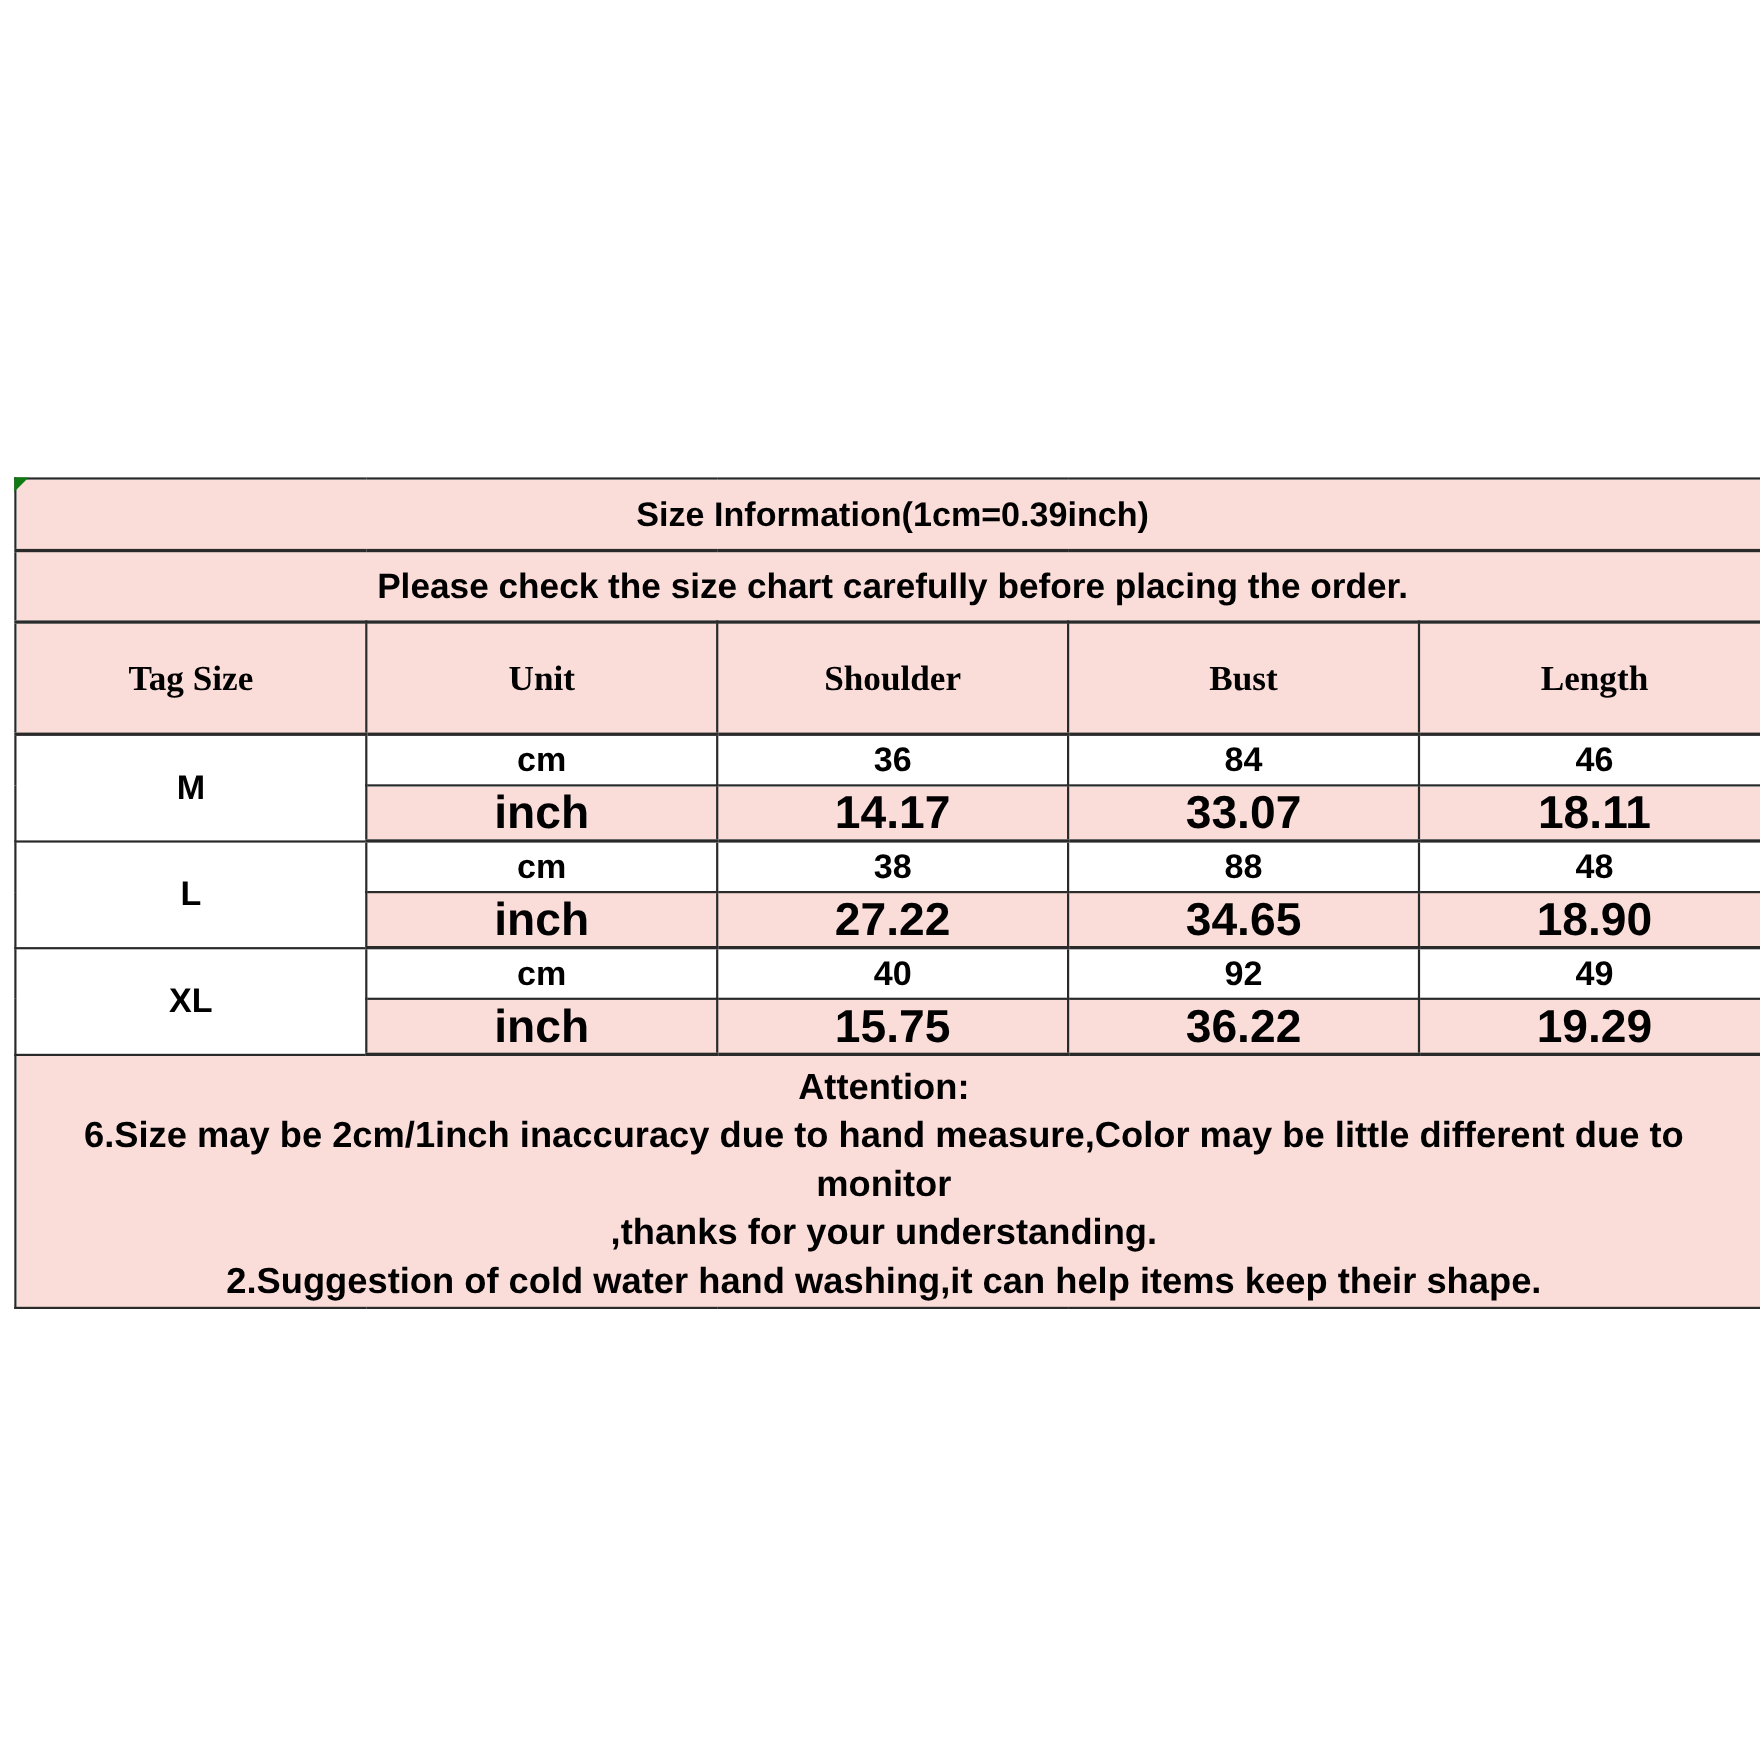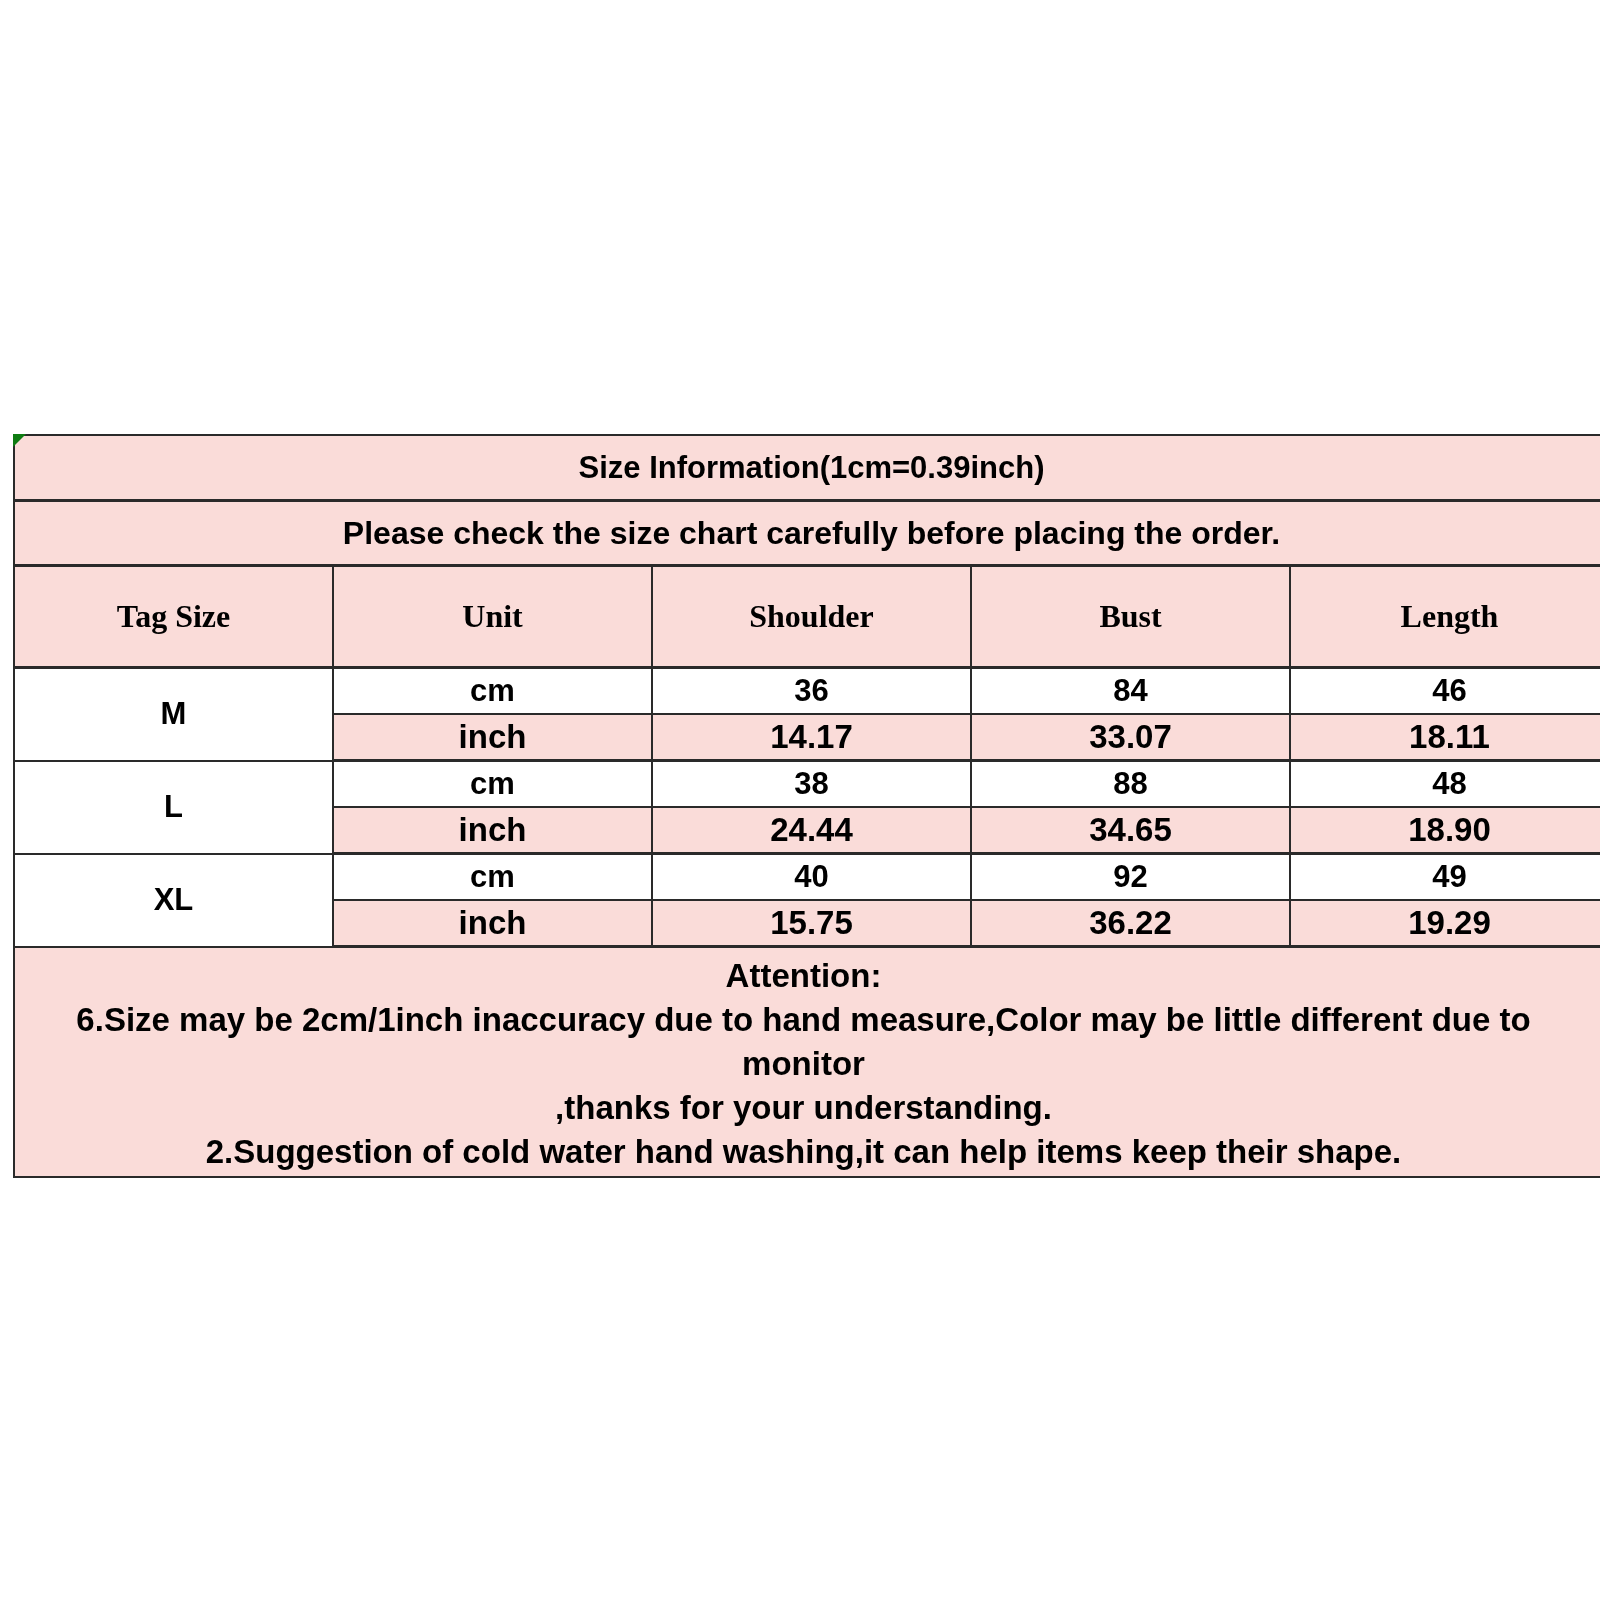--- a/index.html
+++ b/index.html
@@ -58,21 +58,21 @@
   }
   tr.header-row td {
     height: 99px;
     background: var(--table-pink, #fadcd9);
     font-weight: bold;
     font-size: 32px;
     border-bottom-width: 3px;
     font-family: Liberation Serif, serif;
   }
   tr.cm-row td { height: 44px; background: #ffffff; font-size: 31px; }
-  tr.inch-row td { height: 44px; background: var(--table-pink, #fadcd9); font-size: 33px; border-bottom-width: 3px; }
+  tr.inch-row td { height: 44px; background: var(--table-pink, #fadcd9); font-size: 42px; border-bottom-width: 3px; }
   td.tag-cell {
     background: #ffffff !important;
     font-weight: bold;
     font-size: 38px;
   }
   td.unit-cell { font-size: 32px; }
   tr.attention-row td {
     height: 198px;
     background: var(--table-pink, #fadcd9);
     text-align: center;
@@ -127,21 +127,21 @@
 
         <tr class="cm-row">
           <td class="tag-cell" rowspan="2">L</td>
           <td class="unit-cell">cm</td>
           <td>38</td>
           <td>88</td>
           <td>48</td>
         </tr>
         <tr class="inch-row">
           <td class="unit-cell">inch</td>
-          <td>24.44</td>
+          <td>27.22</td>
           <td>34.65</td>
           <td>18.90</td>
         </tr>
 
         <tr class="cm-row">
           <td class="tag-cell" rowspan="2">XL</td>
           <td class="unit-cell">cm</td>
           <td>40</td>
           <td>92</td>
           <td>49</td>

